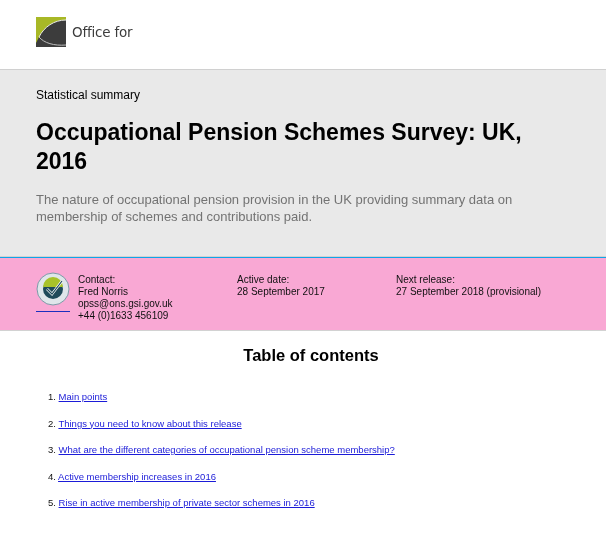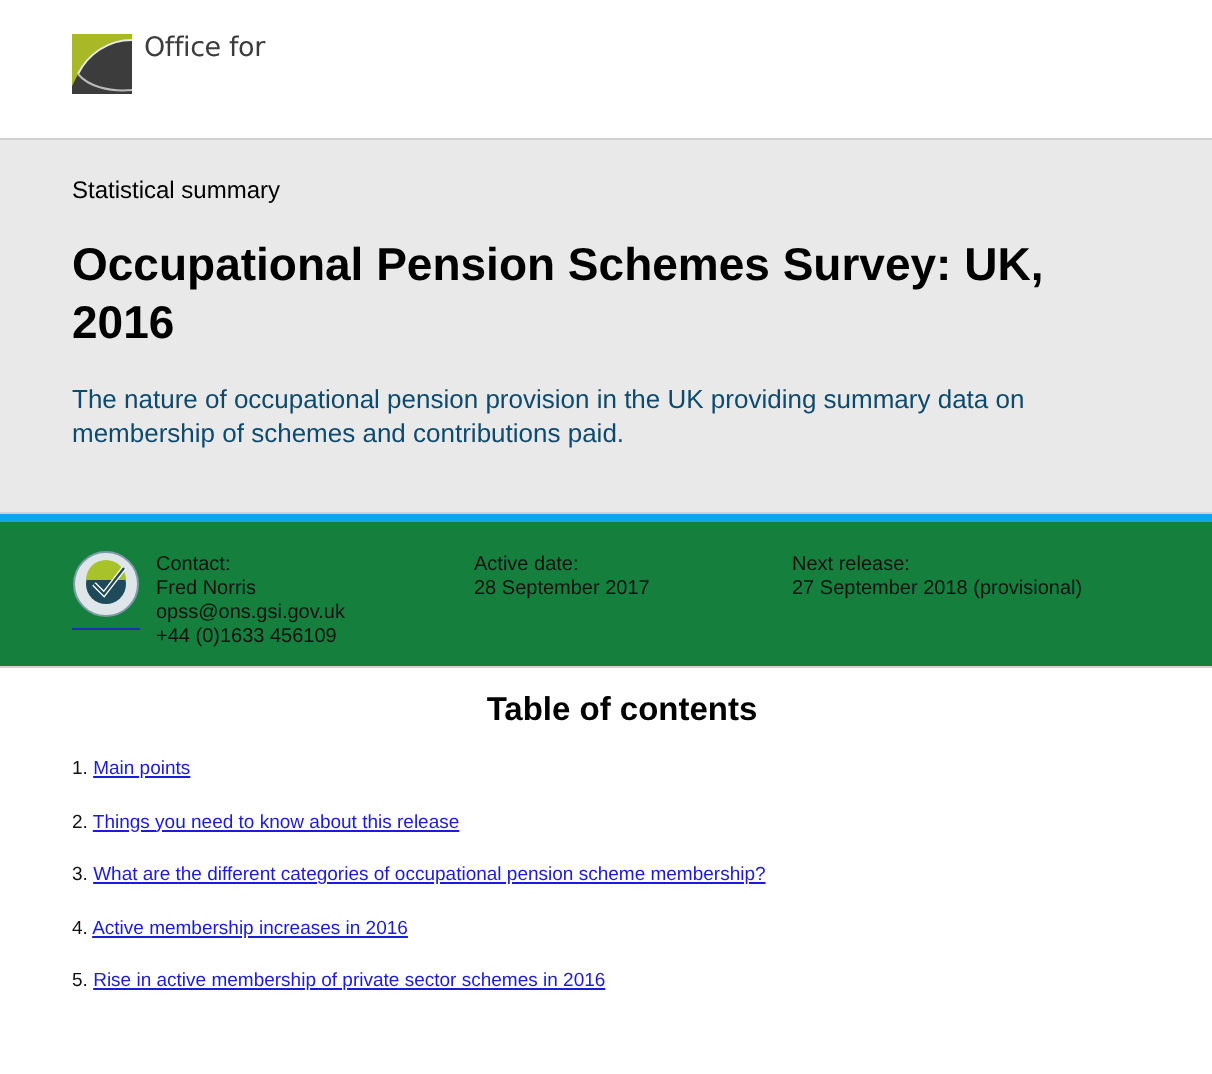--- a/index.html
+++ b/index.html
@@ -1,30 +1,30 @@
 <!DOCTYPE html>
 <html><head>
 <meta charset="utf-8">
 <style>
   html, body { margin:0; padding:0; }
   body { width:606px; height:537px; background:#ffffff; font-family:"Liberation Sans", sans-serif; color:#000; overflow:hidden; position:relative; }
   .header { height:69px; position:relative; background:#fff; border-bottom:1px solid #d0d0d0; }
-  .logo { position:absolute; left:36px; top:17px; display:flex; align-items:flex-start; }
+  .logo { position:absolute; left:36px; top:17px; display:flex; align-items:center; }
   .logo svg { display:block; }
   .logo-text { margin-left:6px; font-family:"DejaVu Sans", sans-serif; color:#3c3c3c; font-size:13.5px; line-height:15px; letter-spacing:-0.2px; }
   .hero { background:#e9e9e9; height:186px; position:relative; border-bottom:1px solid #d2d2d2; }
   .kicker { position:absolute; left:36px; top:18px; font-size:12px; }
   .title { position:absolute; left:36px; top:48px; font-size:23px; font-weight:bold; line-height:29px; width:540px; margin:0; }
-  .summary { position:absolute; left:36px; top:121px; font-size:13px; line-height:17px; width:520px; color:#0c4a6e; }
-  .meta { background:#15803d; height:72px; position:relative; border-top:4px solid #0ea5e9; border-bottom:1px solid #d2d2d2; }
+  .summary { position:absolute; left:36px; top:121px; font-size:13px; line-height:17px; width:520px; color:#737373; }
+  .meta { background:#f9a8d4; height:72px; position:relative; border-top:1px solid #0ea5e9; border-bottom:1px solid #d2d2d2; }
   .badge { position:absolute; left:36px; top:14px; width:34px; height:34px; }
   .badge-line { position:absolute; left:36px; top:53px; width:34px; height:1px; background:#1a2fbf; }
   .meta-col { position:absolute; top:16px; font-size:10px; line-height:12px; color:#111; }
   .toc-title { position:absolute; top:346px; left:0; width:622px; text-align:center; font-size:16.5px; font-weight:bold; margin:0; }
-  .toc { position:absolute; left:36px; top:379px; margin:0; padding:0; list-style:none; font-size:9.5px; }
+  .toc { position:absolute; left:36px; top:379px; margin:12px; padding:0; list-style:none; font-size:9.5px; }
   .toc li { height:26.5px; }
   .toc a { color:#1b1bd8; text-decoration:underline; }
   .num { color:#111; }
 </style>
 </head>
 <body>
 
 <div class="header">
   <div class="logo">
     <svg width="30" height="30" viewBox="0 0 30 30">

